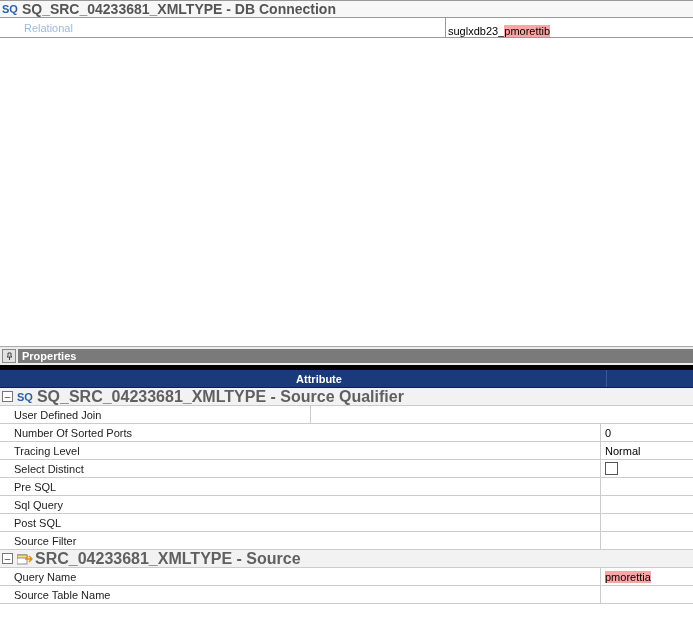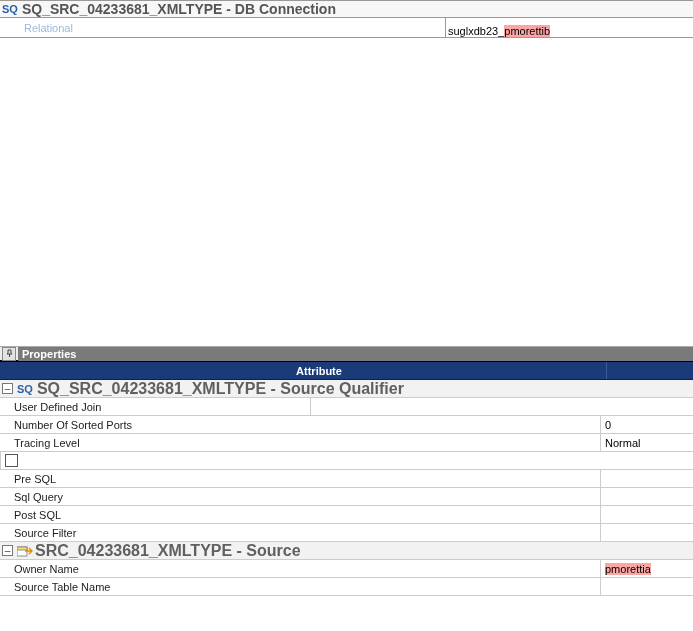--- a/index.html
+++ b/index.html
@@ -54,24 +54,24 @@
       align-items: flex-end;
       padding-left: 2px;
       white-space: nowrap;
     }
     .highlight-yellow { background: #fca5a5; }
     .whitespace-gap { height: 308px; background: #fff; }
     
     .pin-bar {
       display: flex;
       align-items: center;
-      height: 16px;
+      height: 24px;
       background: #ececec;
       border-top: 1px solid #aaa;
-      border-bottom: 2px solid #000000;
+      border-bottom: 5px solid #000000;
     }
     .pin-box {
       width: 14px;
       height: 14px;
       border: 1px solid #888;
       background: #e2e2e2;
       display: flex;
       align-items: center;
       justify-content: center;
       margin-left: 2px;
@@ -217,20 +217,21 @@
   </div>
   <div class="prop-row">
     <div class="prop-name">Number Of Sorted Ports</div>
     <div class="prop-val">0</div>
   </div>
   <div class="prop-row">
     <div class="prop-name">Tracing Level</div>
     <div class="prop-val">Normal</div>
   </div>
   <div class="prop-row">
+    <div class="prop-name">Select Distinct</div>
     <div class="prop-val">
         <span class="checkbox-empty"></span>
       </div>
   </div>
   <div class="prop-row">
     <div class="prop-name">Pre SQL</div>
     <div class="prop-val"></div>
   </div>
   <div class="prop-row">
     <div class="prop-name">Sql Query</div>
@@ -252,21 +253,21 @@
     <svg width="16" height="12" viewBox="0 0 16 12">
       <rect x="0" y="2" width="10" height="9" fill="#fff" stroke="#777" stroke-width="0.8"></rect>
       <rect x="0" y="2" width="10" height="3" fill="#ffe070" stroke="#777" stroke-width="0.8"></rect>
       <path d="M8 6 L14 6 M12 3 L15 6 L12 9" stroke="#e68a00" stroke-width="1.4" fill="none"></path>
     </svg>
   </span>
   <span class="group-title">SRC_04233681_XMLTYPE - Source</span>
 </div>
 <div class="prop-table">
   <div class="prop-row">
-    <div class="prop-name">Owner Name</div>
+    <div class="prop-name">Query Name</div>
     <div class="prop-val">
         <span class="highlight-yellow">pmorettia</span>
       </div>
   </div>
   <div class="prop-row">
     <div class="prop-name">Source Table Name</div>
     <div class="prop-val"></div>
   </div>
 </div>
 

